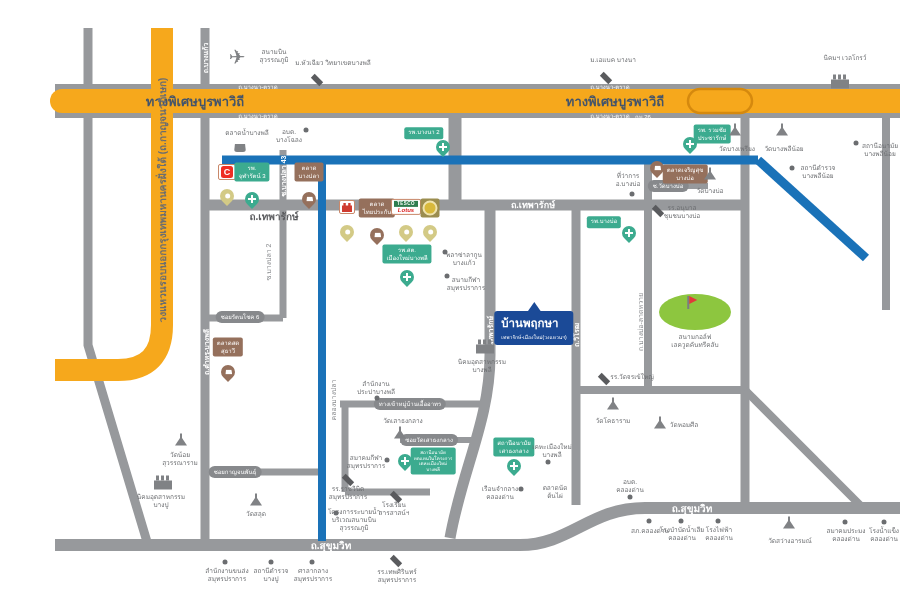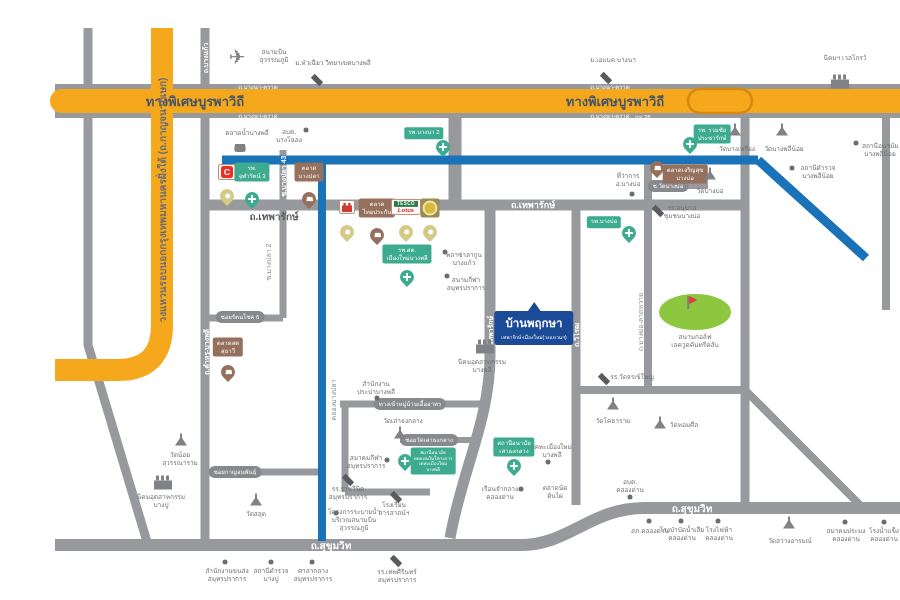--- a/index.html
+++ b/index.html
@@ -67,21 +67,21 @@
        clip-path:polygon(0 100%,0 28%,14% 28%,14% 0,38% 0,38% 28%,62% 28%,62% 0,86% 0,86% 28%,100% 28%,100% 100%);}
   .tesco .t1{display:block;background:#2f7d4f;color:#fff;font-size:4.5px;font-weight:bold;
        padding:0 3px;letter-spacing:.5px;}
   .tesco .t2{display:block;color:#d22;font-size:6px;font-style:italic;font-weight:bold;line-height:1.1;}
   .gold{width:11px;height:11px;border-radius:50%;background:#d8b93c;border:2px solid #efe3ae;display:block;}
   .flag{position:absolute;width:1.5px;height:13px;background:#7b7d80;transform:translate(-50%,-100%);}
   .flag::before{content:"";position:absolute;left:1.5px;top:0;border-top:4px solid transparent;
        border-bottom:4px solid transparent;border-left:8px solid #e03a3a;}
   
   .callout{position:absolute;transform:translate(-50%,-50%);background:#1b4a97;color:#fff;
-       border-radius:3px;padding:3px 7px 4px;text-align:center;white-space:nowrap;z-index:5;}
+       border-radius:3px;padding:3px 7px 4px;text-align:left;white-space:nowrap;z-index:5;}
   .callout::before{content:"";position:absolute;left:50%;top:-9px;transform:translateX(-50%);
        border-left:7px solid transparent;border-right:7px solid transparent;border-bottom:10px solid #1b4a97;}
   .callout .ttl{display:block;font-weight:bold;font-size:11.5px;}
   .callout .sub{display:block;font-size:5px;margin-top:1px;}
 </style>
 </head>
 <body>
 
 <div id="map">
 

